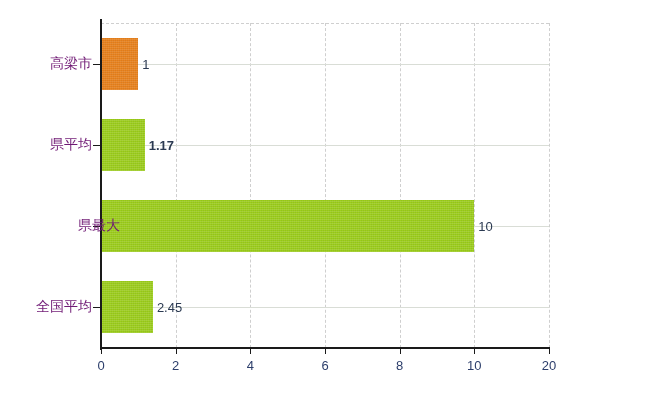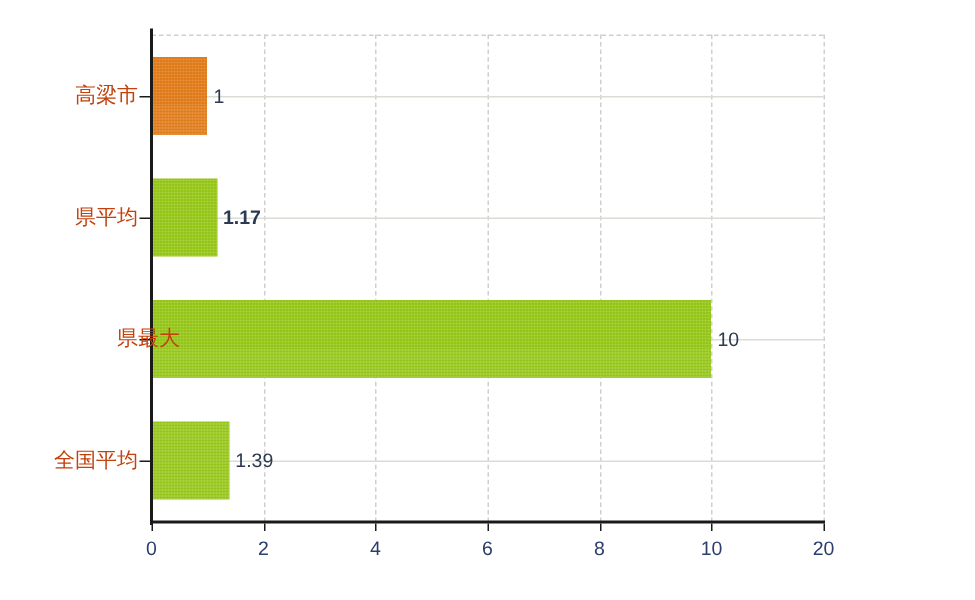--- a/index.html
+++ b/index.html
@@ -100,21 +100,21 @@
     left: 93px;
     width: 8px;
     height: 1px;
     background: #1a1a1a;
   }
   .ytick-label {
     position: absolute;
     right: 560px;  
     transform: translateY(-50%);
     font-size: 14px;
-    color: #c2410c;
+    color: #701a75;
     white-space: nowrap;
     text-align: right;
   }
 
   
   .bar {
     position: absolute;
     left: 0;
   }
   .bar-orange {
@@ -164,21 +164,21 @@
       </div>
 
     <div id="bars-layer">
         <div class="bar bar-orange" title="高梁市: 1" style="width: 37.3333px; height: 52px; top: 14.625px; background-color: rgb(232, 130, 30);"></div>
         <div class="bar-value-label" style="left: 41.3333px; top: 40.625px;">1</div>
         <div class="bar bar-green" title="県平均: 1.17" style="width: 43.68px; height: 52px; top: 95.875px; background-color: rgb(156, 205, 28);"></div>
         <div class="bar-value-label" style="left: 47.68px; top: 121.875px; font-weight: bold;">1.17</div>
         <div class="bar bar-green" title="県最大: 10" style="width: 373.333px; height: 52px; top: 177.125px; background-color: rgb(156, 205, 28);"></div>
         <div class="bar-value-label" style="left: 377.333px; top: 203.125px;">10</div>
         <div class="bar bar-green" title="全国平均: 1.39" style="width: 51.8933px; height: 52px; top: 258.375px; background-color: rgb(156, 205, 28);"></div>
-        <div class="bar-value-label" style="left: 55.8933px; top: 284.375px;">1.39</div>
+        <div class="bar-value-label" style="left: 55.8933px; top: 284.375px;">2.45</div>
       </div>
   </div>
 
   <div id="y-axis"></div>
   <div id="x-axis"></div>
 
   <div id="xticks-layer">
       <div class="xtick" style="left: 101px;"></div>
       <div class="xtick-label" style="left: 101px;">0</div>
       <div class="xtick" style="left: 175.667px;"></div>

